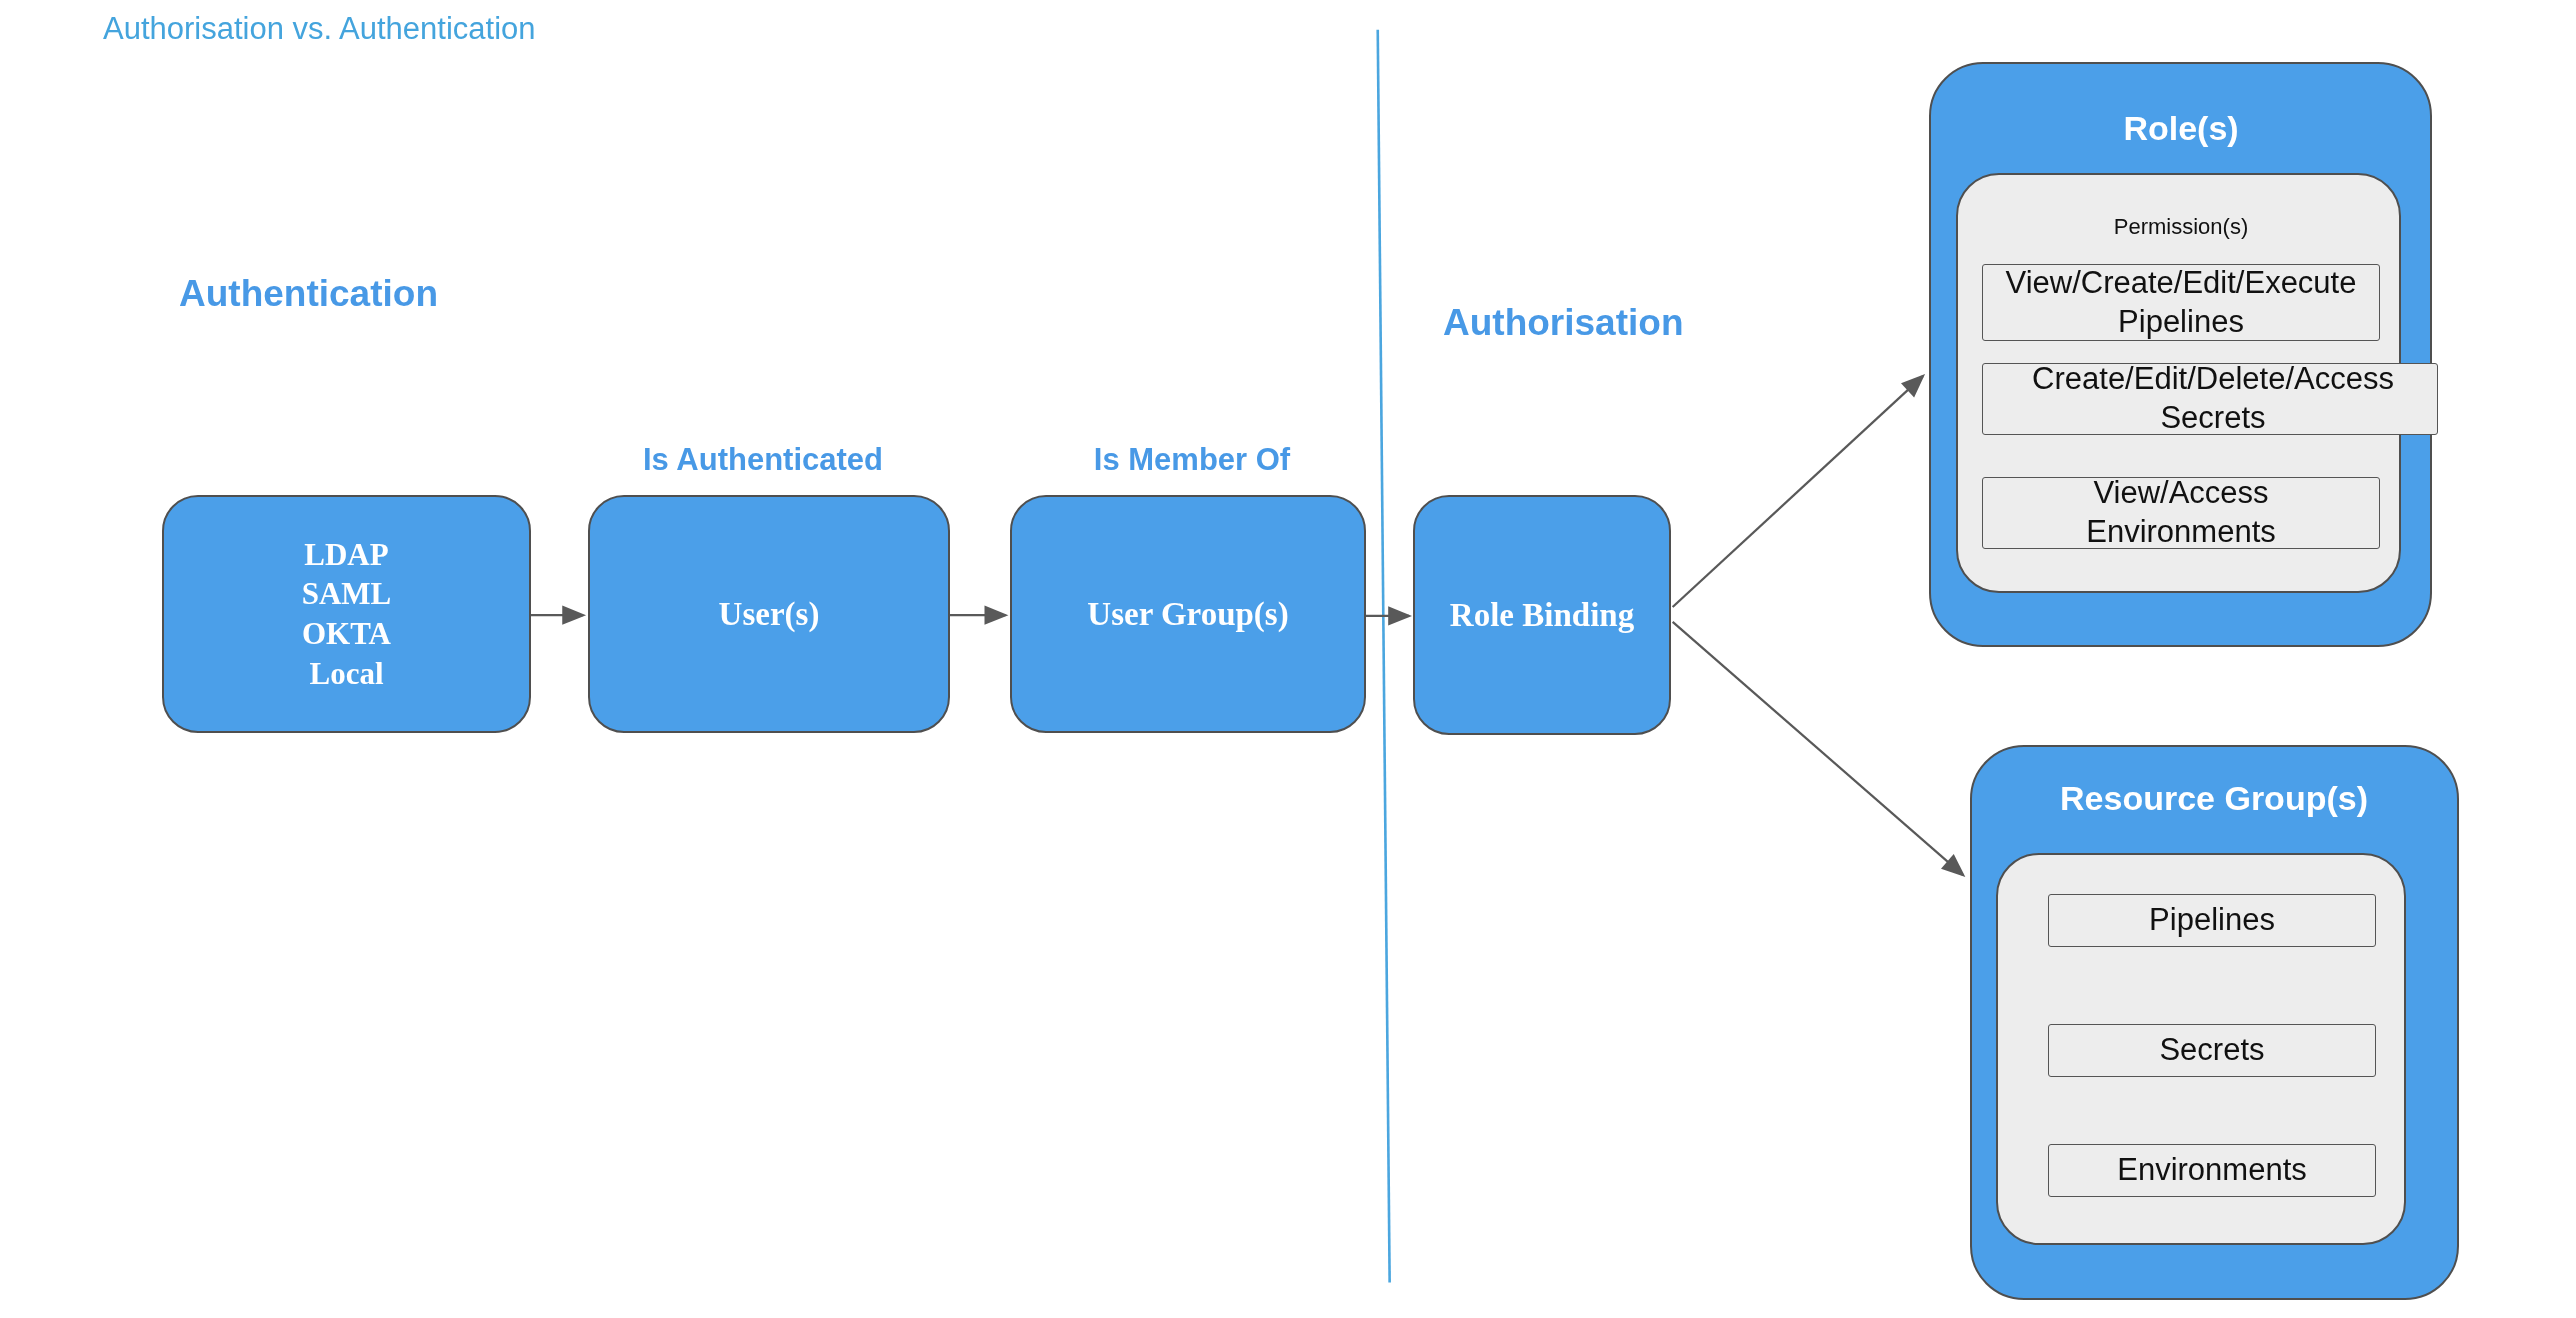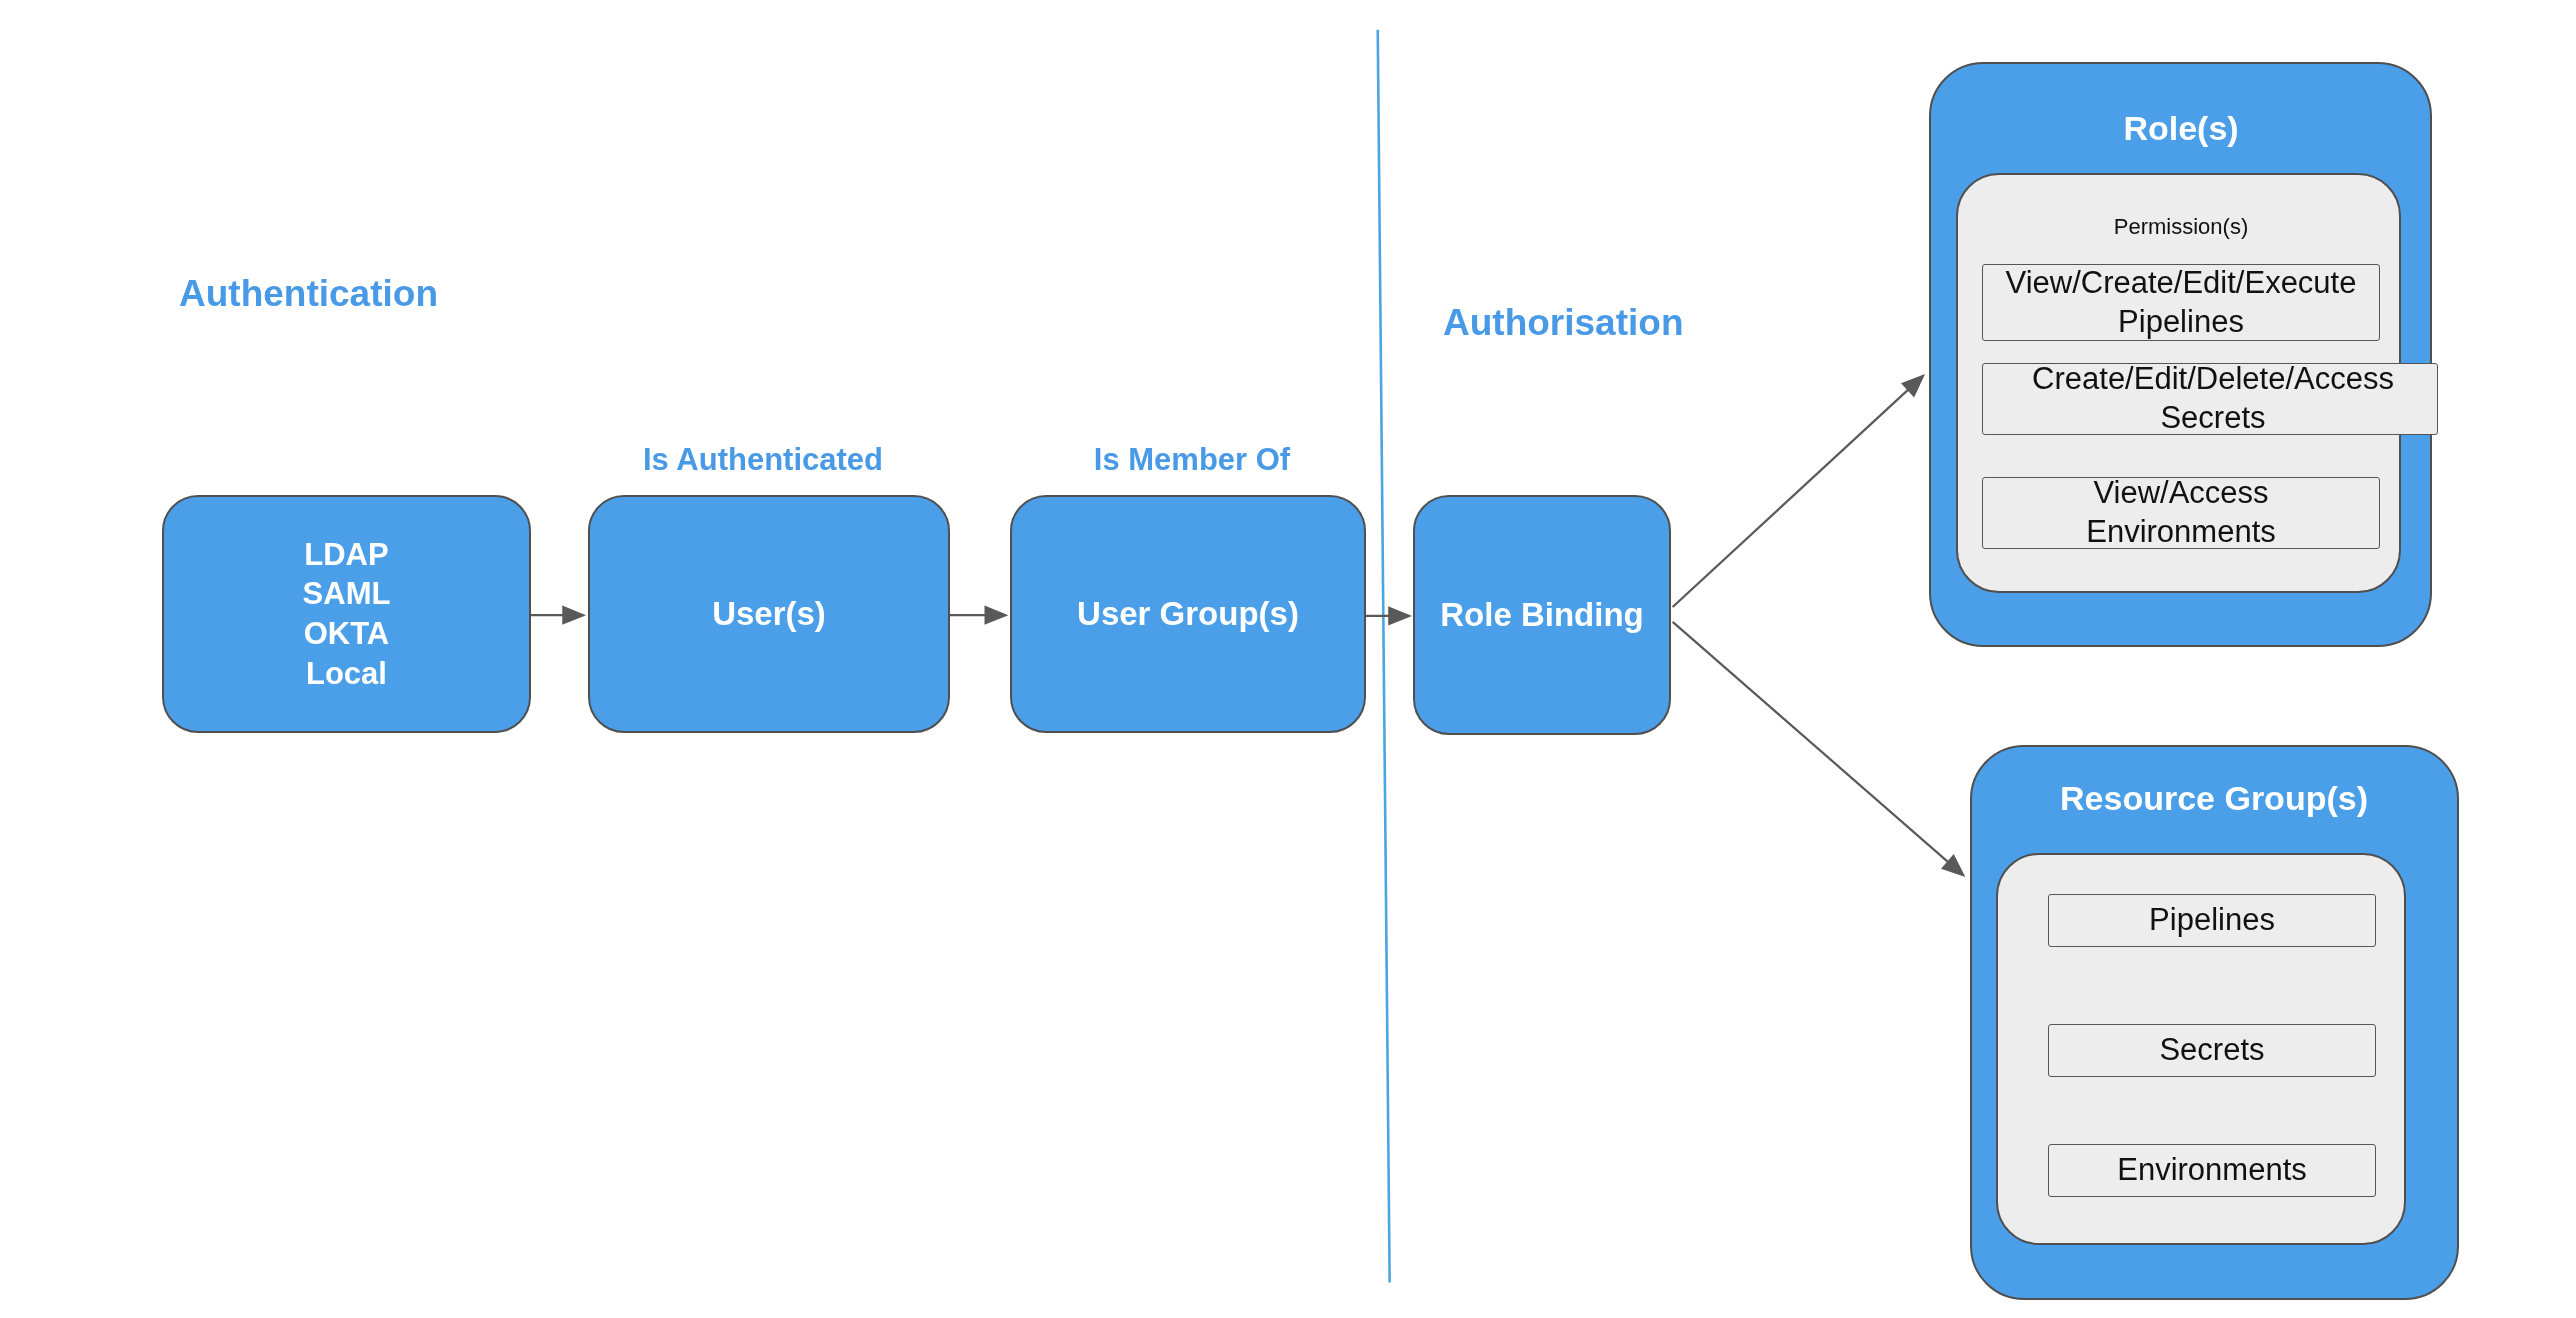--- a/index.html
+++ b/index.html
@@ -23,21 +23,21 @@
   .heading-authorization{left:1443px;top:302px;}
   .edge-label{
     position:absolute;top:442px;
     transform:translateX(-50%);
     color:#4899e6;font-weight:bold;font-size:31px;white-space:nowrap;
   }
   .flow-node{
     position:absolute;box-sizing:border-box;
     background:#4b9fe9;border:2.2px solid #4f4f4f;border-radius:36px;
     color:#ffffff;font-weight:bold;font-size:33px;line-height:1.28;
-    display:flex;align-items:center;justify-content:center;text-align:center;
+    display:flex;align-items:center;justify-content:center;text-align:center;font-family:Liberation Serif, serif;
   }
   .node-idp{left:162px;top:495px;width:369px;height:238px;font-size:31px;}
   .node-users{left:588px;top:495px;width:362px;height:238px;}
   .node-groups{left:1010px;top:495px;width:356px;height:238px;}
   .node-rolebinding{left:1413px;top:495px;width:258px;height:240px;}
   .multiline{white-space:pre-line;}
   .big-box{
     position:absolute;box-sizing:border-box;
     background:#4b9fe9;border:2.2px solid #4f4f4f;border-radius:54px;
   }
@@ -72,20 +72,21 @@
   .rg-1{left:2048px;top:894px;width:328px;height:53px;}
   .rg-2{left:2048px;top:1024px;width:328px;height:53px;}
   .rg-3{left:2048px;top:1144px;width:328px;height:53px;}
   svg.connectors{position:absolute;left:0;top:0;width:2576px;height:1319px;}
 </style>
 </head>
 <body>
 
 <div class="canvas">
 
+  <div class="page-title">Authorisation vs. Authentication</div>
 
   <div class="heading heading-authentication">Authentication</div>
   <div class="heading heading-authorization">Authorisation</div>
 
   <svg class="connectors" viewBox="0 0 3459 1771" xmlns="http://www.w3.org/2000/svg">
     <defs>
       <marker id="arrowhead" markerUnits="userSpaceOnUse" markerWidth="36" markerHeight="30" refX="30" refY="15" orient="auto">
         <path d="M2,2 L34,15 L2,28 Z" fill="#595959"></path>
       </marker>
     </defs>

